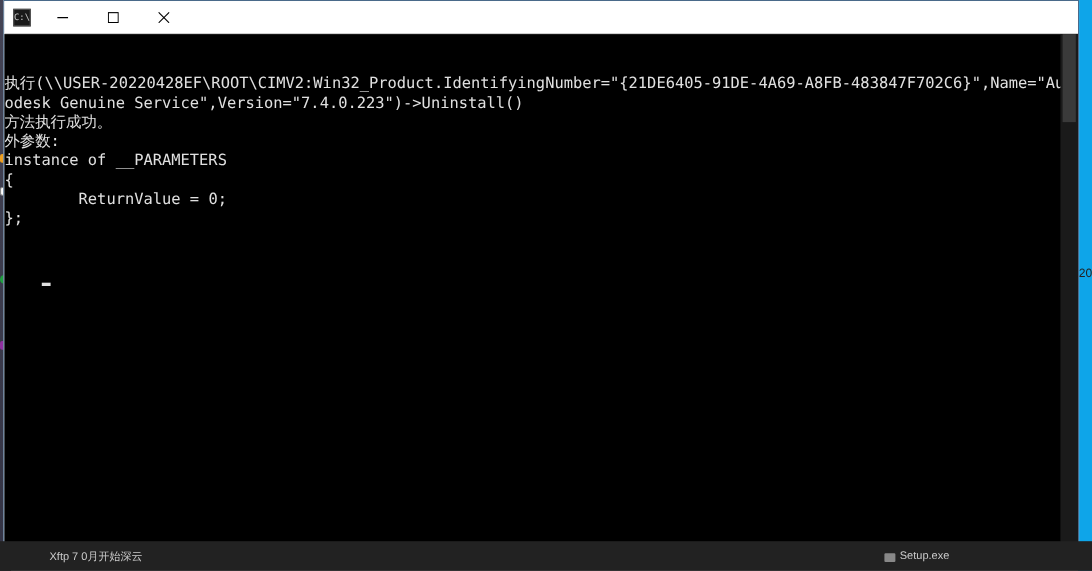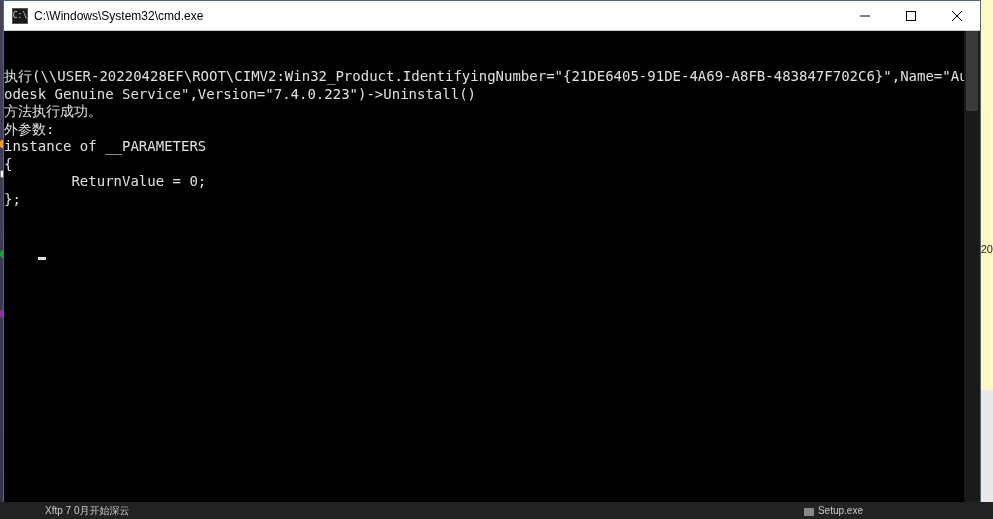--- a/index.html
+++ b/index.html
@@ -31,22 +31,22 @@
     }
     .di1 { top: 140px; background: #f0a020; }
     .di2 { top: 170px; background: #ffffff; border: 1px solid #888; }
     .di3 { top: 250px; background: #20a040; border-radius: 50%; }
     .di4 { top: 310px; background: #9030a0; }
     .right-strip {
       position: absolute;
       right: 0;
       top: 0;
       width: 13px;
-      height: 390px;
-      background: #fef9c3;
+      height: 519px;
+      background: #0ea5e9;
     }
     .right-text {
       position: absolute;
       right: 0px;
       top: 243px;
       font-size: 11px;
       color: #222;
     }
     .window {
       position: absolute;
@@ -144,21 +144,21 @@
       top: 0;
       width: 12px;
       height: 80px;
       background: #3a3a3a;
     }
     .taskbar-fragment {
       position: absolute;
       left: 0;
       bottom: 0;
       width: 993px;
-      height: 17px;
+      height: 27px;
       background: #222;
       color: #ccc;
       font-size: 10px;
       display: flex;
       align-items: center;
       overflow: hidden;
     }
     .taskbar-left {
       margin-left: 45px;
       white-space: nowrap;
@@ -190,21 +190,20 @@
 
 <div class="right-strip">
   <span class="right-text">20</span>
 </div>
 
 <div class="window">
   <div class="titlebar">
     <div class="titlebar-icon">
       <span class="titlebar-icon-inner">C:\</span>
     </div>
-    <div class="titlebar-title">C:\Windows\System32\cmd.exe</div>
     <div class="titlebar-buttons">
       <div class="titlebar-btn">
         <svg viewBox="0 0 10 10">
             <line x1="0" y1="5" x2="10" y2="5" stroke="#000" stroke-width="1"></line>
           </svg>
       </div>
       <div class="titlebar-btn">
         <svg viewBox="0 0 10 10">
             <rect x="0.5" y="0.5" width="9" height="9" fill="none" stroke="#000" stroke-width="1"></rect>
           </svg>

